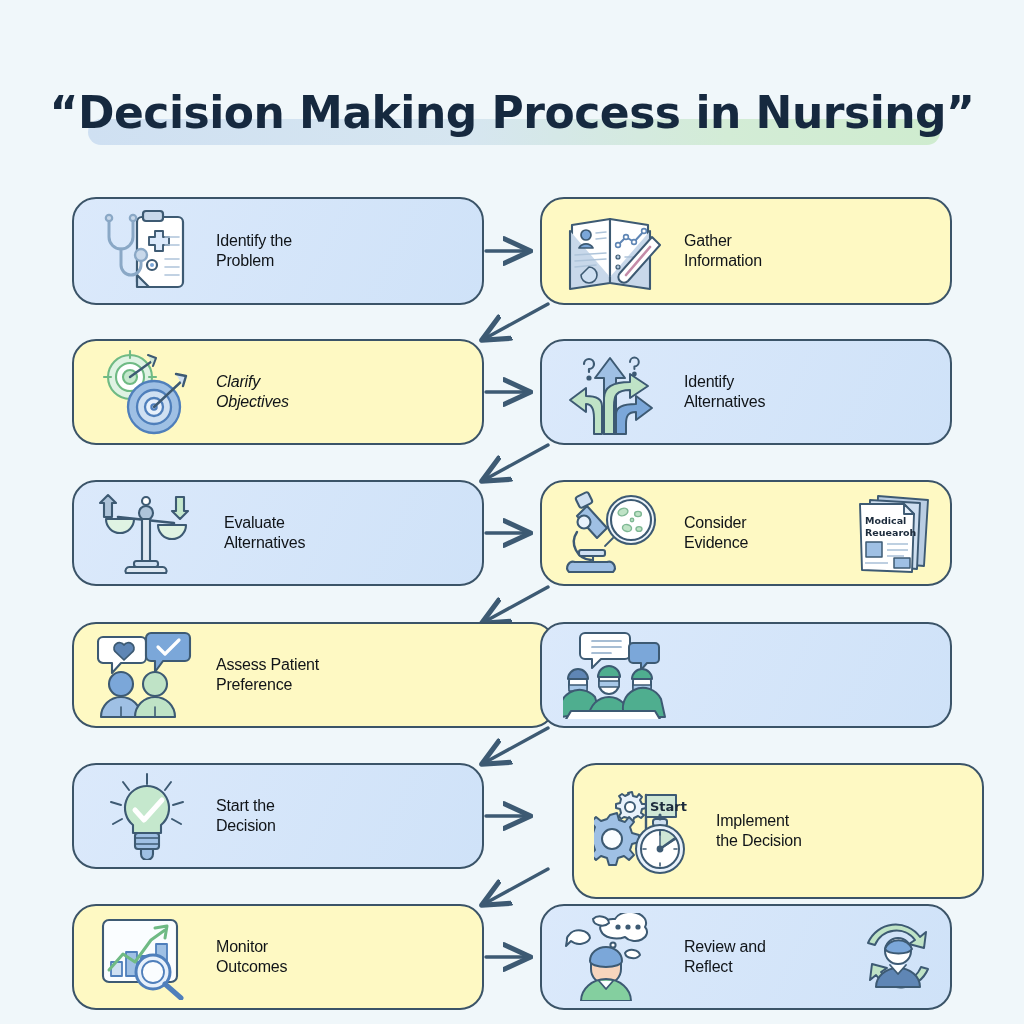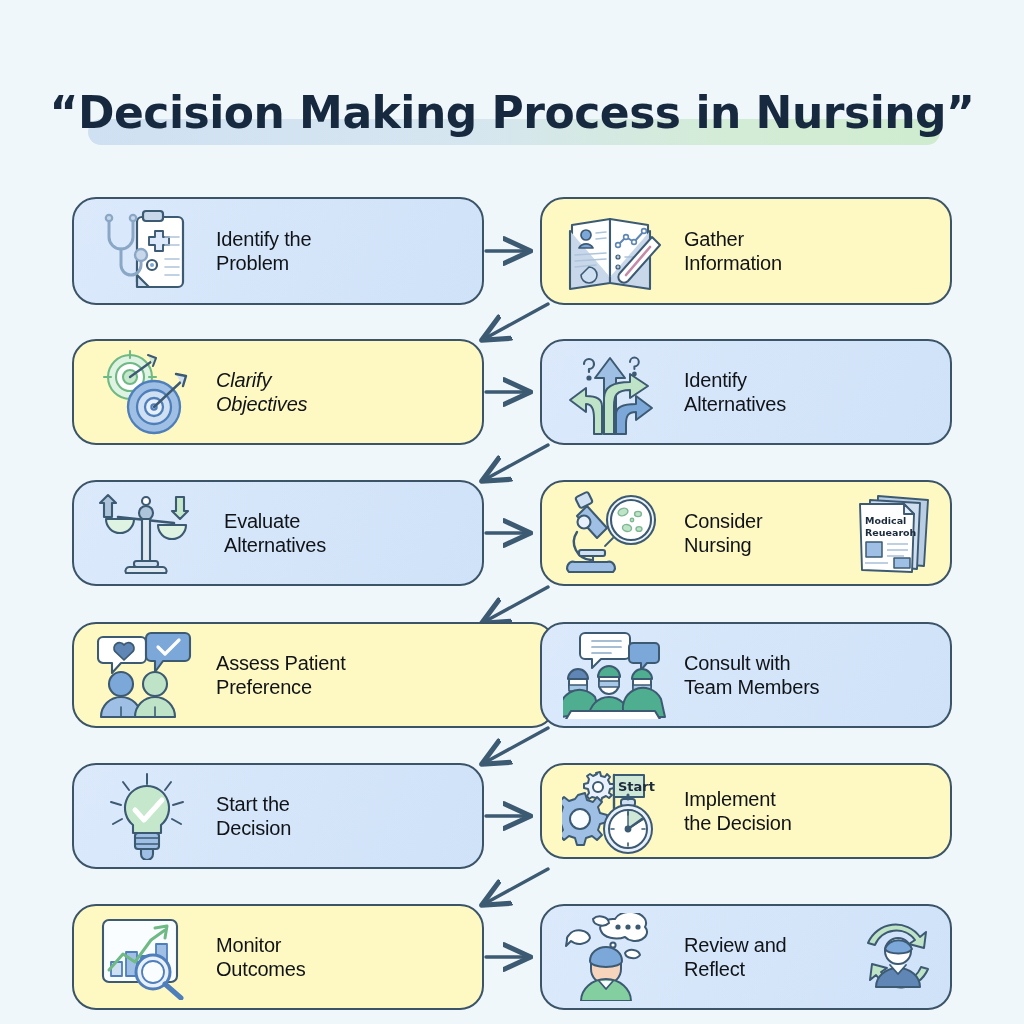--- a/index.html
+++ b/index.html
@@ -76,21 +76,21 @@
     width: 118px;
     height: 96px;
     display: flex;
     align-items: center;
     justify-content: center;
   }
   .box-icon svg { display: block; }
   .box-label {
     flex: 1 1 auto;
     font-family: "Liberation Sans", sans-serif;
-    font-size: 20px;
+    font-size: 16px;
     font-weight: 500;
     color: #101418;
     line-height: 1.22;
     padding-left: 10px;
     padding-right: 6px;
     white-space: pre-line;
     letter-spacing: -0.2px;
   }
   .box-extra {
     flex: 0 0 auto;
@@ -304,21 +304,21 @@
             <ellipse cx="75" cy="24" rx="3.4" ry="2.6"></ellipse>
             <ellipse cx="64" cy="38" rx="4.6" ry="3.4" transform="rotate(15 64 38)"></ellipse>
             <ellipse cx="76" cy="39" rx="3" ry="2.4"></ellipse>
             <circle cx="69" cy="30" r="1.7"></circle>
           </g>
           <line x1="50" y1="48" x2="42" y2="56" stroke-width="1.8"></line>
         </g>
       </svg>
     </div>
     <div class="box-label">Consider
-Nursing</div>
+Evidence</div>
     <div class="box-extra">
       <svg width="84" height="86" viewBox="0 0 84 86">
         <g stroke="#3d5a73" stroke-width="1.9" fill="none" stroke-linejoin="round">
           <path d="M22,6 L72,10 L68,76 L20,72 Z" fill="#b9cde3"></path>
           <path d="M14,10 L64,13 L61,79 L12,75 Z" fill="#cfdff0"></path>
           <path d="M4,14 L48,14 L58,24 L56,82 L6,80 Z" fill="#ffffff"></path>
           <path d="M48,14 L58,24 L48,24 Z" fill="#e8f1fb"></path>
           <text x="9" y="34" font-family="DejaVu Sans, sans-serif" font-size="9.5" font-weight="bold" fill="#1c2b3c" stroke="none">Modical</text>
           <text x="9" y="46" font-family="DejaVu Sans, sans-serif" font-size="9.5" font-weight="bold" fill="#1c2b3c" stroke="none">Reuearoh</text>
           <rect x="10" y="52" width="16" height="15" fill="#9fc0e4" stroke-width="1.5"></rect>
@@ -379,22 +379,20 @@
 
           <path d="M70,50 a9,9 0 0 1 18,0 v6 a9,9 0 0 1 -18,0 Z" fill="#ffffff"></path>
           <path d="M69,48 a10,10 0 0 1 20,0 Z" fill="#4fae8f"></path>
           <path d="M70,54 h18 v6 h-18 Z" fill="#a8c8e8" stroke-width="1.5"></path>
           <path d="M62,86 a20,20 0 0 1 36,-18 l4,18 Z" fill="#4fae8f"></path>
 
           <path d="M8,80 h84 l6,10 h-96 Z" fill="#ffffff" stroke-width="2.1"></path>
         </g>
       </svg>
     </div>
-    <div class="box-label">Consult with
-Team Members</div>
   </div>
 
   <div class="flow-box tint" style="left:72px;  top:742px; width:412px; height:106px;">
     <div class="box-icon">
       <svg width="100" height="88" viewBox="0 0 100 88">
         <g stroke="#3d5a73" stroke-width="2.1" fill="none" stroke-linecap="round" stroke-linejoin="round">
           <g stroke="#3d5a73" stroke-width="2">
             <line x1="50" y1="2" x2="50" y2="12"></line>
             <line x1="26" y1="10" x2="32" y2="18"></line>
             <line x1="74" y1="10" x2="68" y2="18"></line>
@@ -409,21 +407,21 @@
           <line x1="38" y1="66" x2="62" y2="66" stroke-width="1.7"></line>
           <line x1="38" y1="72" x2="62" y2="72" stroke-width="1.7"></line>
           <path d="M44,77 h12 v5 a6,6 0 0 1 -12,0 Z" fill="#9fc0e4"></path>
         </g>
       </svg>
     </div>
     <div class="box-label">Start the
 Decision</div>
   </div>
 
-  <div class="flow-box plain" style="left:540px; top:742px; width:412px; height:96px;">
+  <div class="flow-box plain" style="left:572px; top:742px; width:412px; height:136px;">
     <div class="box-icon">
       <svg width="106" height="88" viewBox="0 0 106 88">
         <g stroke="#3d5a73" stroke-width="2" fill="none" stroke-linecap="round" stroke-linejoin="round">
 
           <path d="M34,6 l4,-1 l1,4 l4,1 l2,-3 l3,3 l-2,3 l2,4 l4,0 l0,4 l-4,1 l-1,4 l3,2 l-3,3 l-3,-2 l-4,2 l-1,4 l-4,0 l-1,-4 l-4,-1 l-3,2 l-2,-3 l2,-3 l-1,-4 l-4,-1 l0,-4 l4,-1 l1,-4 l-2,-3 l3,-2 l3,2 l4,-2 Z" fill="#e8f1fb"></path>
           <circle cx="36" cy="20" r="5" fill="#ffffff"></circle>
 
           <path d="M16,28 l7,-2 l2,7 l6,2 l4,-5 l5,5 l-4,5 l2,6 l7,2 l0,7 l-7,2 l-2,6 l4,5 l-5,5 l-5,-4 l-6,2 l-2,7 l-7,0 l-2,-7 l-6,-2 l-5,4 l-5,-5 l4,-5 l-2,-6 l-7,-2 l0,-7 l7,-2 l2,-6 l-4,-5 l5,-5 l5,4 l6,-2 Z" fill="#9fc0e4"></path>
           <circle cx="18" cy="52" r="10" fill="#fafdff"></circle>
 

